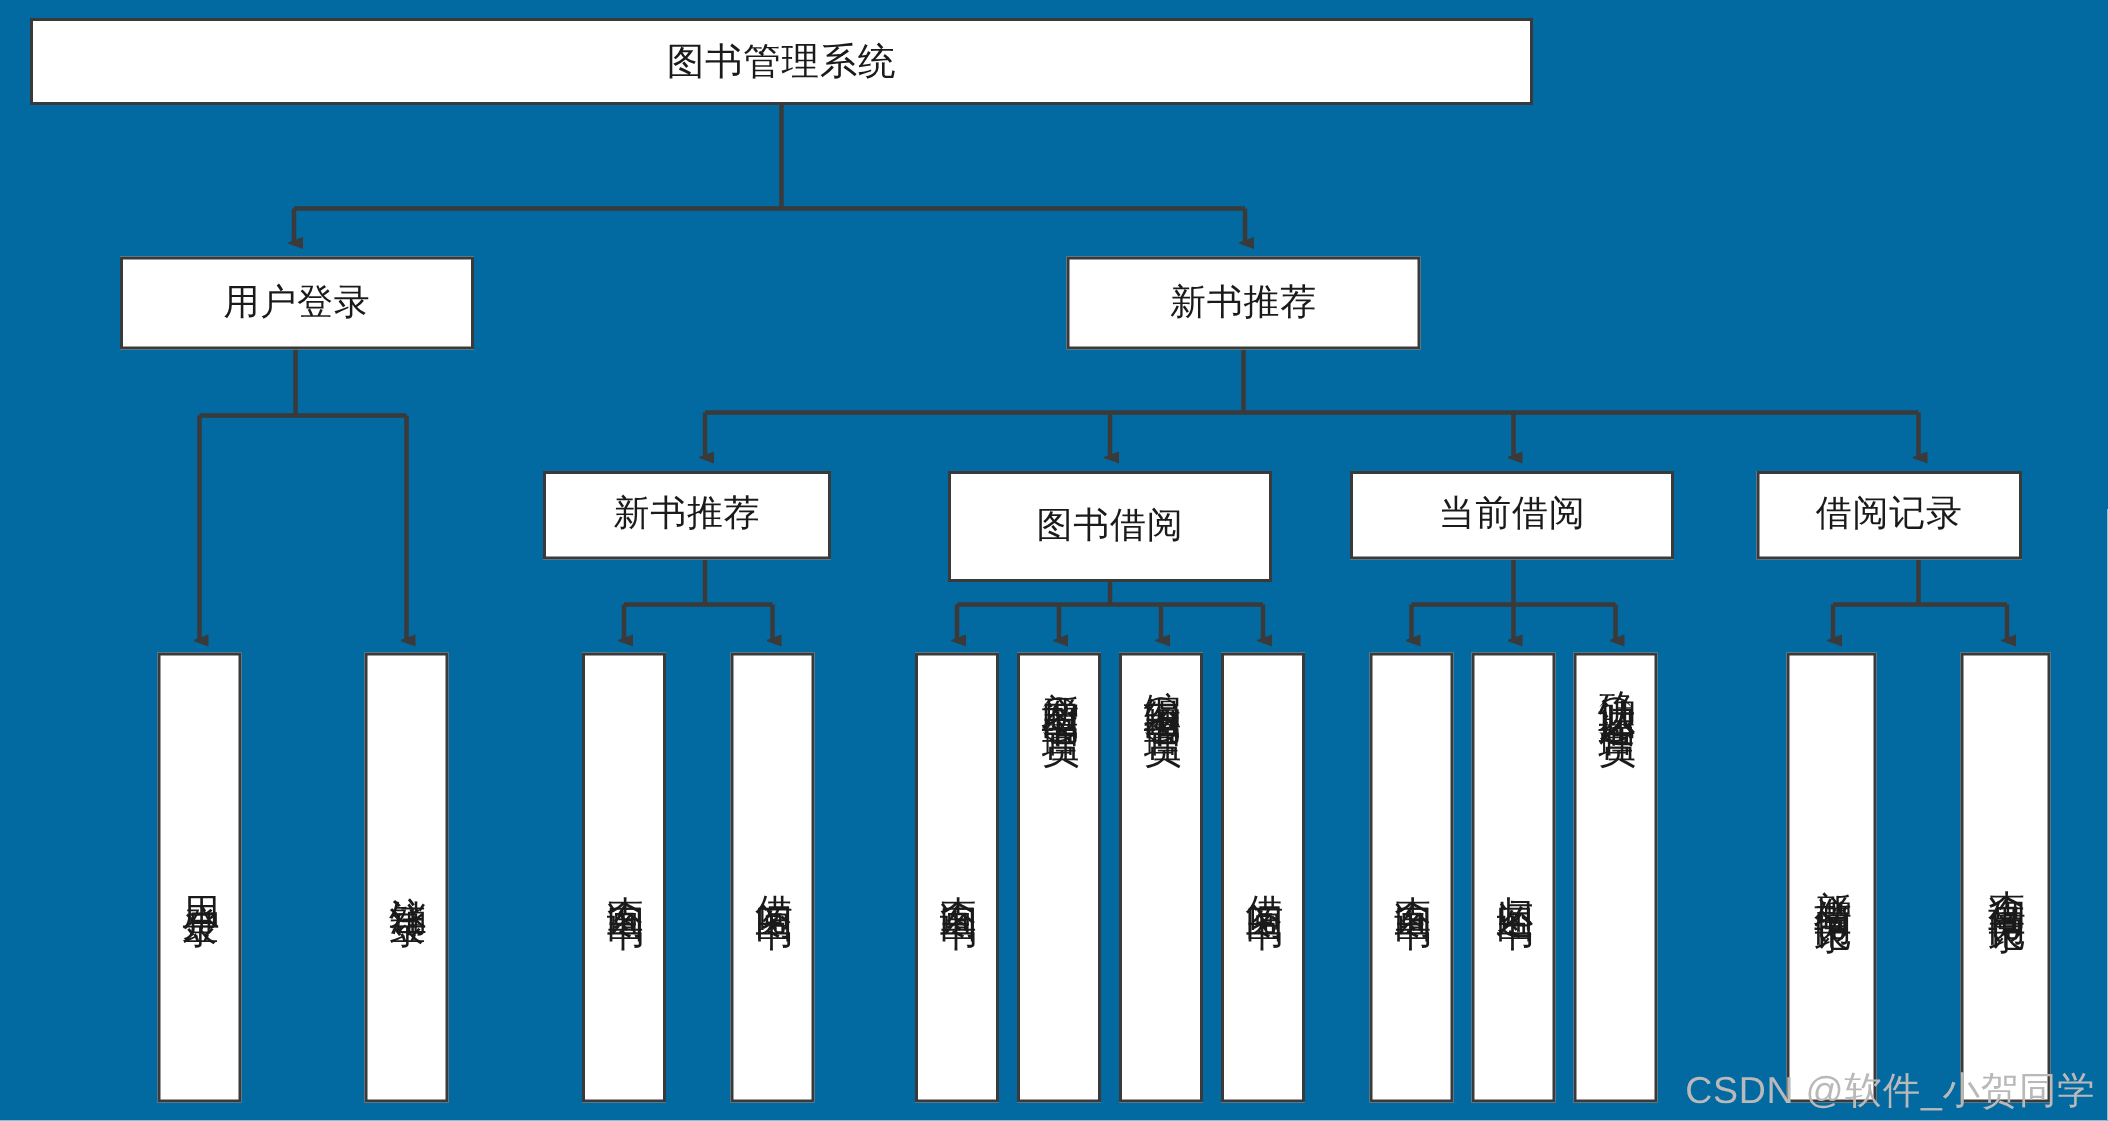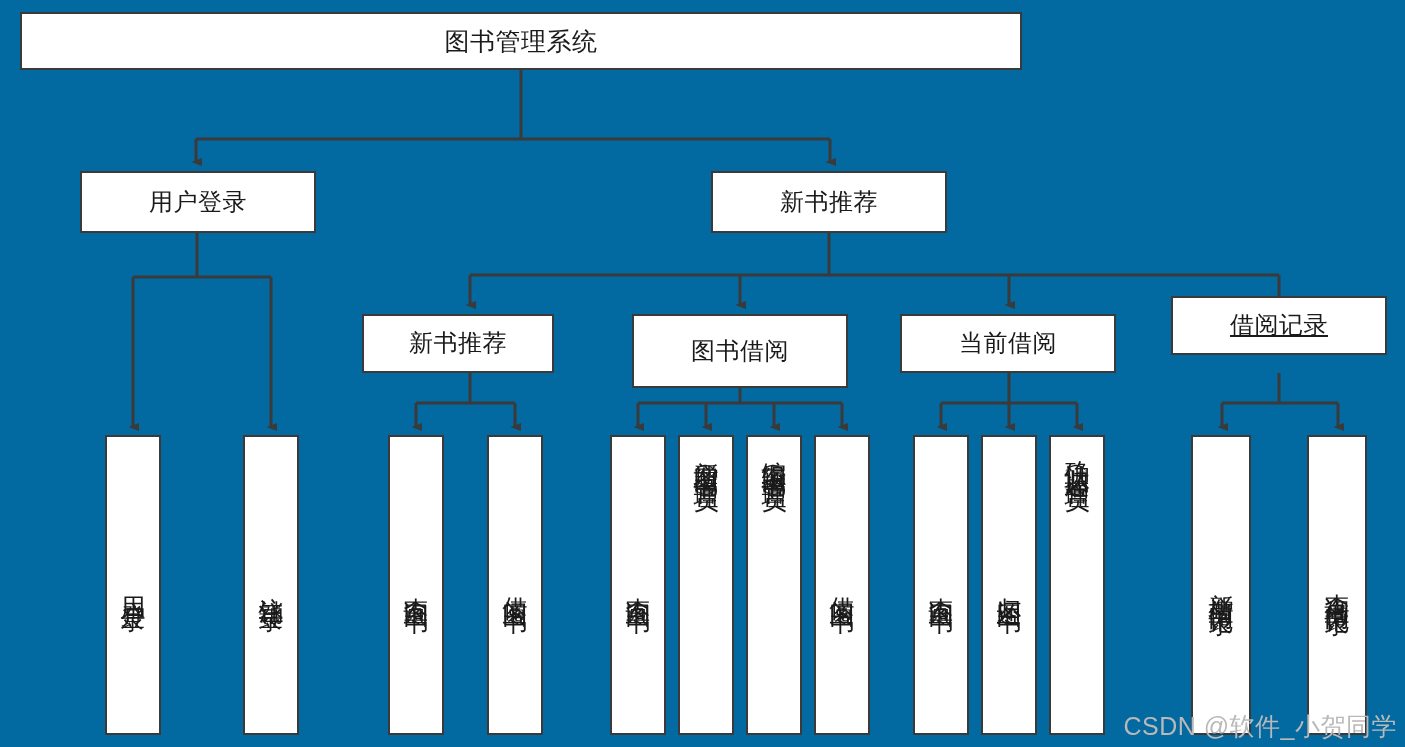--- a/index.html
+++ b/index.html
@@ -143,21 +143,21 @@
 
   <div class="node h" style="left:362px; top:314px; width:192px; height:59px;">
     <span class="lbl">新书推荐</span>
   </div>
   <div class="node h" style="left:632px; top:314px; width:216px; height:74px;">
     <span class="lbl">图书借阅</span>
   </div>
   <div class="node h" style="left:900px; top:314px; width:216px; height:59px;">
     <span class="lbl">当前借阅</span>
   </div>
-  <div class="node h" style="left:1171px; top:296px; width:216px; height:59px;text-decoration:underline;">
+  <div class="node h" style="left:1171px; top:314px; width:177px; height:59px;">
     <span class="lbl">借阅记录</span>
   </div>
 
   <div class="node v mid" style="left:105px; top:435px; width:56px; height:300px;">
     <span class="lbl">用户登录</span>
   </div>
   <div class="node v mid" style="left:243px; top:435px; width:56px; height:300px;">
     <span class="lbl">注销登录</span>
   </div>
 

